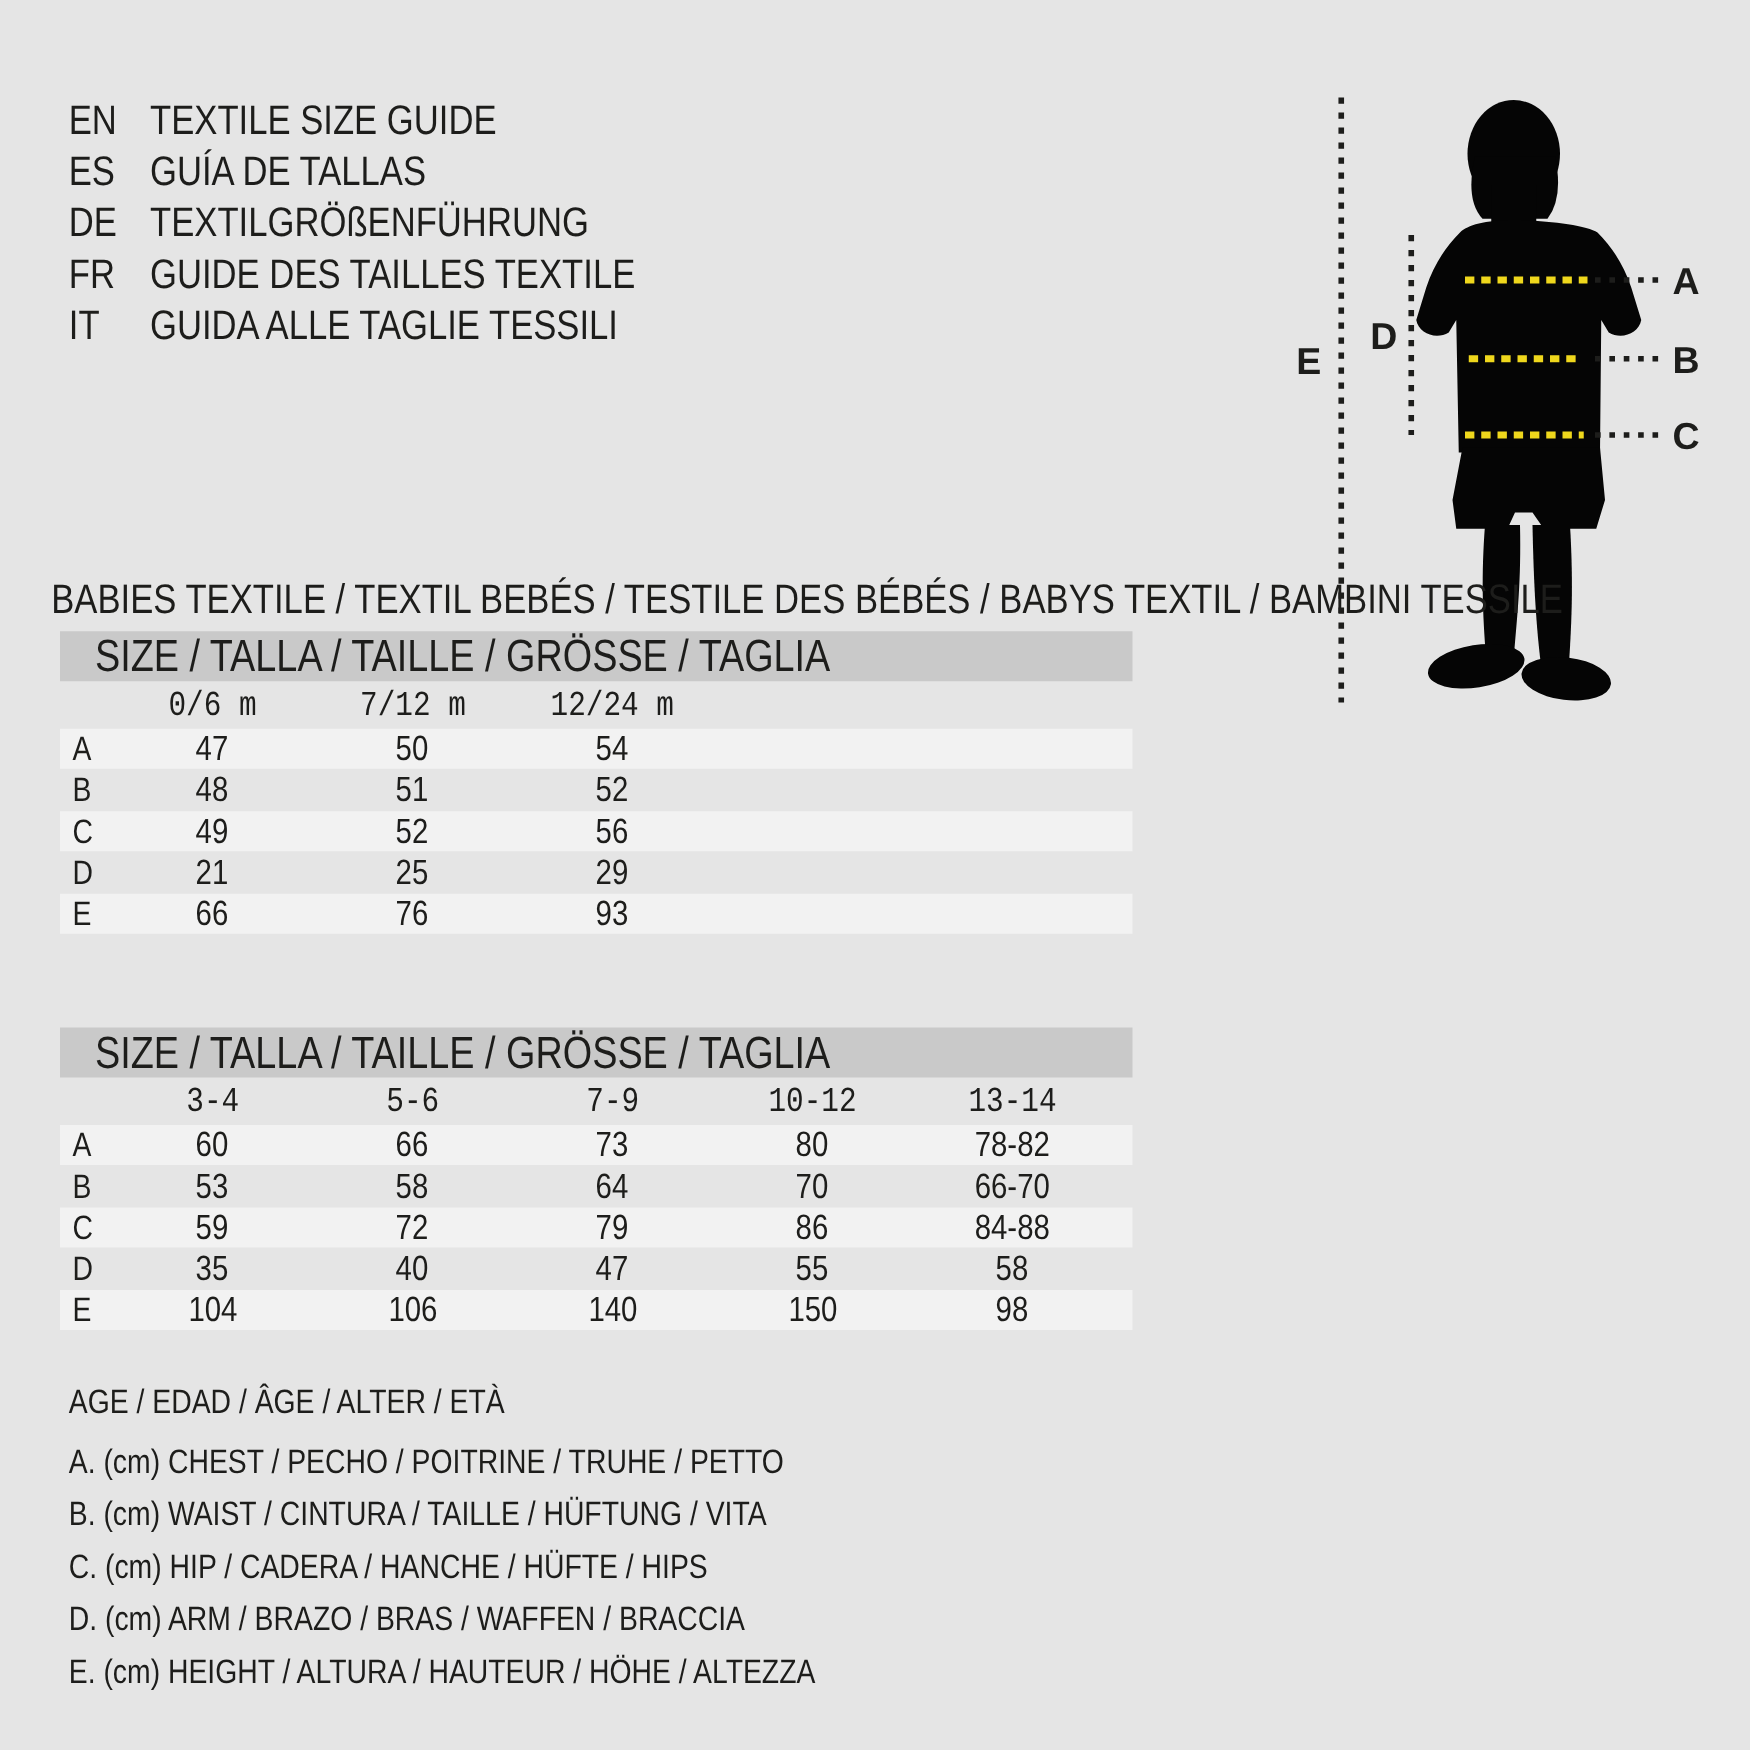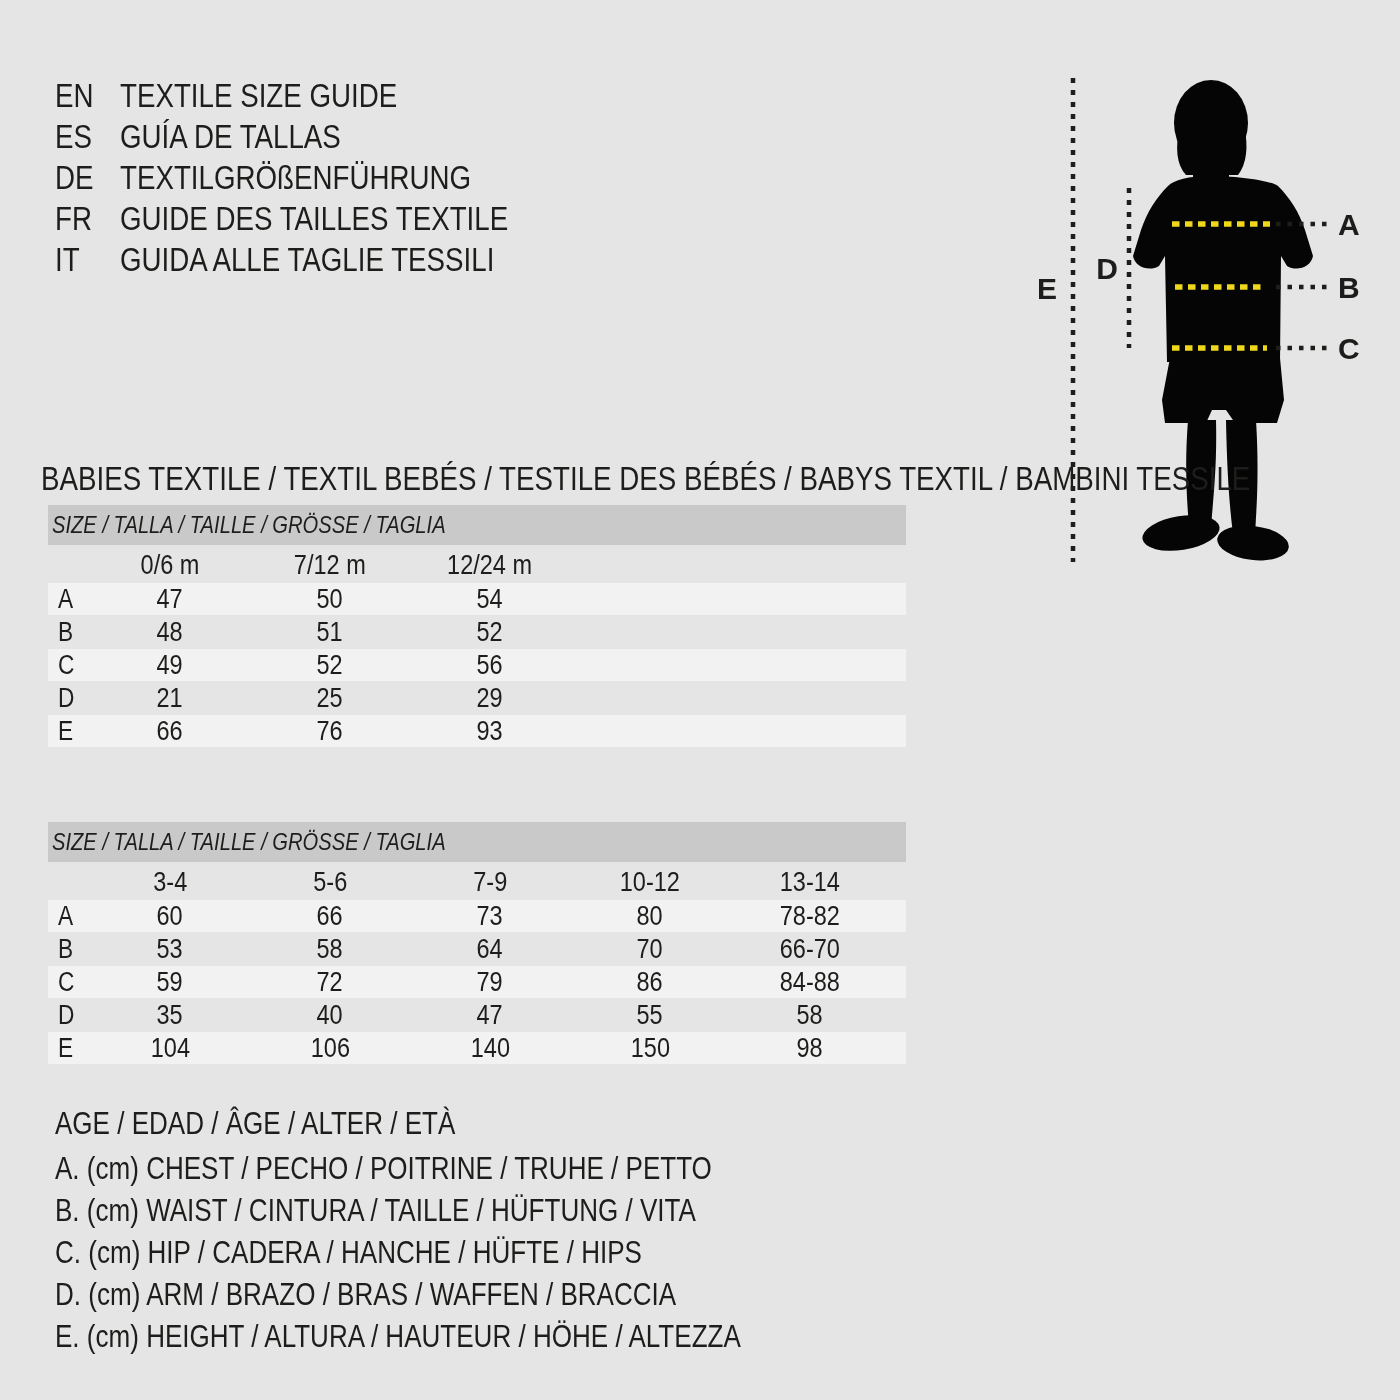--- a/index.html
+++ b/index.html
@@ -16,32 +16,32 @@
   .lang-row { display:flex; height:41px; align-items:center; font-size:33px; }
   .lang-code { width:65px; flex:0 0 65px; }
 
   
   .section-title { position:absolute; left:41px; font-size:33px; }
 
   
   .size-table { position:absolute; left:48px; width:858px; }
   .t-bar {
     height:40px; line-height:40px; background:#c9c9c9;
-    font-size:24px; padding-left:4px; box-sizing:border-box;font-style:italic;
+    font-size:36px; padding-left:28px; box-sizing:border-box;
   }
   .t-cols { display:flex; height:36px; align-items:center; font-size:28px; margin-top:2px; }
   .t-spacer { width:42px; flex:0 0 42px; }
-  .t-col { width:160px; flex:0 0 160px; text-align:center; }
+  .t-col { width:160px; flex:0 0 160px; text-align:center;font-family:Liberation Mono, monospace; }
   .t-row { display:flex; height:32px; align-items:center; font-size:28px; margin-bottom:1px; }
   .t-row.alt { background:#f2f2f2; }
   .t-label { width:42px; flex:0 0 42px; padding-left:10px; box-sizing:border-box; font-size:27px; }
   .t-cell { width:160px; flex:0 0 160px; text-align:center; }
 
   
-  .legend { position:absolute; left:55px; top:1106px; font-size:31px; }
+  .legend { position:absolute; left:55px; top:1106px; font-size:27px; }
   .legend-title { height:36px; }
   .legend-items { margin-top:6px; }
   .legend-item { height:42px; line-height:42px; }
 
   
   .figure-wrap { position:absolute; left:1030px; top:70px; width:370px; height:500px; }
   .figure-wrap svg { display:block; }
   .fig-label {
     font-family:"Liberation Sans", sans-serif; font-weight:bold;
     font-size:30px; fill:#1d1d1b;

